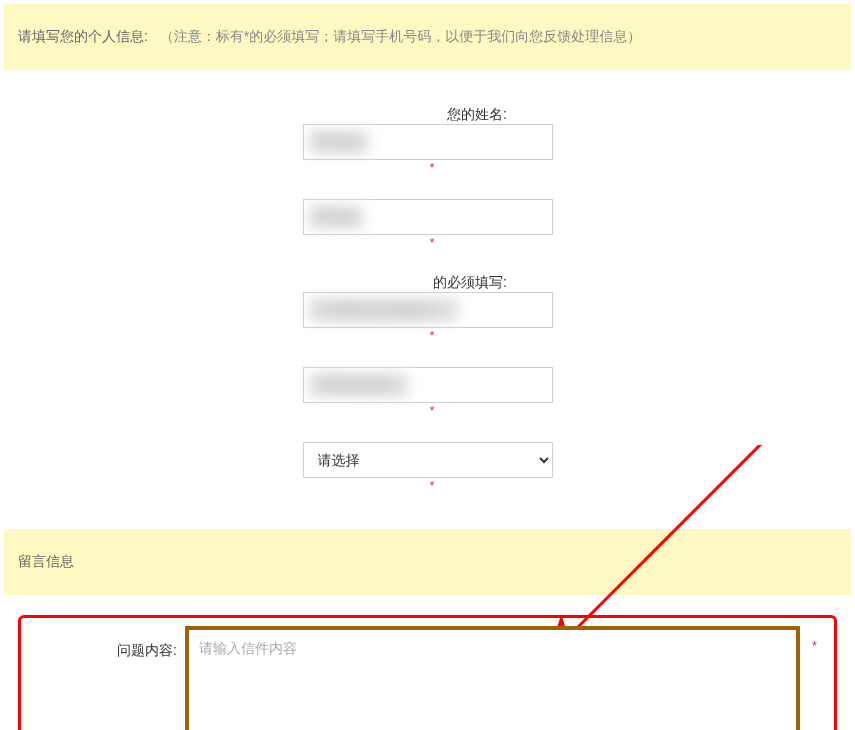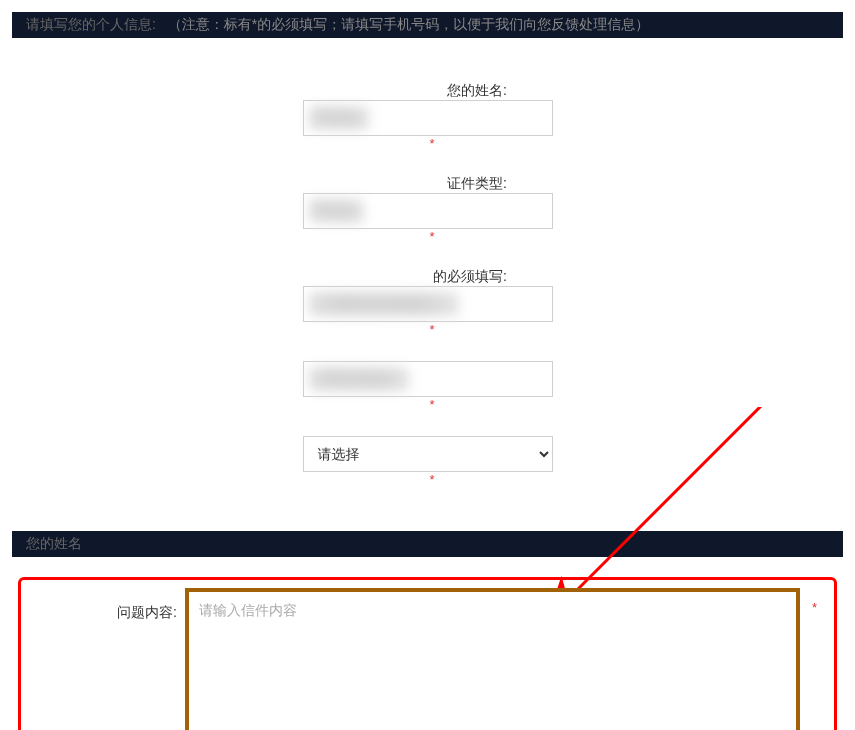--- a/index.html
+++ b/index.html
@@ -6,25 +6,25 @@
   body {
     margin: 0;
     padding: 0;
     font-family: "Microsoft YaHei", Arial, sans-serif;
     font-size: 14px;
     color: #333;
     background: #fff;
     width: 855px;
   }
   .section-header {
-    background: #0f172a;
-    padding: 4px 14px;
+    background: #fef9c3;
+    padding: 24px 14px;
     color: #666;
     font-size: 14px;
-    margin: 12px;
+    margin: 4px;
   }
   .section-header .note {
     margin-left: 8px;
     color: #888;
   }
   .form-area {
     padding: 20px 0 8px 0;
   }
   .field-row {
     display: flex;
@@ -153,21 +153,20 @@
   <div class="field-row">
     <div class="field-label">您的姓名:</div>
     <div class="field-control input-wrap">
       <input type="text" value="" style="">
       <div class="blur-box" style="left:6px; top:6px; width:60px; height:24px;"></div>
     </div>
     <div class="req-star">*</div>
   </div>
 
   <div class="field-row">
-    <div class="field-label">证件类型:</div>
     <div class="field-control input-wrap">
       <input type="text" value="" style="">
       <div class="blur-box" style="left:6px; top:6px; width:55px; height:24px;"></div>
     </div>
     <div class="req-star">*</div>
   </div>
 
   <div class="field-row">
     <div class="field-label">的必须填写:</div>
     <div class="field-control input-wrap">
@@ -190,21 +189,21 @@
       <select>
         <option>请选择</option>
       </select>
     </div>
     <div class="req-star">*</div>
   </div>
 
 </div>
 
 <div class="section-header">
-  <span>您的姓名</span>
+  <span>留言信息</span>
 </div>
 
 <div class="highlight-wrap">
 
   <svg class="arrow-layer" viewBox="0 0 855 220" preserveAspectRatio="none">
     <defs>
       <marker id="ah" markerWidth="14" markerHeight="14" refX="3" refY="7" orient="auto">
         <path d="M0,0 L14,7 L0,14 L4,7 Z" fill="#ff0000"></path>
       </marker>
     </defs>

